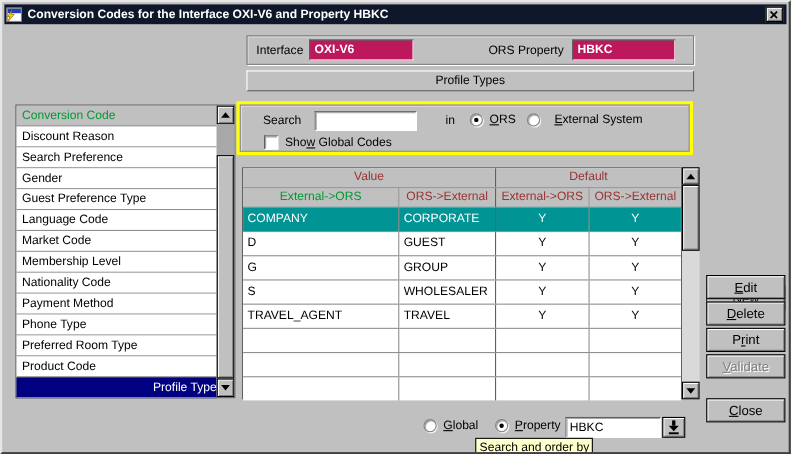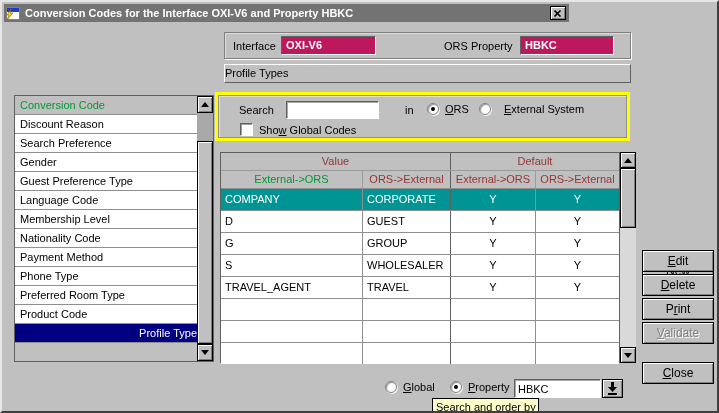--- a/index.html
+++ b/index.html
@@ -7,22 +7,22 @@
   body { font-family:"Liberation Sans", sans-serif; font-size:11px; color:#000; }
 
   .window {
     position:relative; width:719px; height:413px; background:#c0c0c0;
     border-top:2px solid #e6e6e6; border-left:2px solid #e6e6e6;
     border-right:2px solid #404040; border-bottom:2px solid #404040;
     overflow:hidden;
   }
 
   
-  .titlebar { position:absolute; left:2px; top:2px; width:565px; height:18px;
-    background:#737373; display:flex; align-items:center; }
+  .titlebar { position:absolute; left:2px; top:2px; width:711px; height:18px;
+    background:#0f172a; display:flex; align-items:center; }
   .app-icon { width:14px; height:13px; margin-left:2px; position:relative;
     background:#fff; border:1px solid #808080; }
   .app-icon .bar { position:absolute; left:0; top:0; width:100%; height:4px; background:#1b3fbf; }
   .app-icon .bolt { position:absolute; left:-3px; top:1px; }
   .title-text { color:#fff; font-weight:bold; margin-left:5px; white-space:nowrap; }
   .close-btn { position:absolute; right:3px; top:2px; width:16px; height:14px;
     background:#c0c0c0; border:1px solid #000;
     box-shadow:inset 1px 1px 0 #fff, inset -1px -1px 0 #808080;
     display:flex; align-items:center; justify-content:center; }
 
@@ -34,21 +34,21 @@
     display:flex; align-items:center; justify-content:center; font-size:12px; cursor:default; }
 
   
   .top-panel { position:absolute; left:222px; top:30px; width:407px; height:27px;
     border:1px solid #808080; box-shadow:1px 1px 0 #fff, inset 1px 1px 0 #dcdcdc; }
   .top-panel .lbl { position:absolute; top:7px; }
   .disp-field { position:absolute; top:3px; height:19px; background:#be185d;
     color:#fff; font-weight:bold; line-height:17px; padding-left:4px; }
 
   .profile-bar { position:absolute; left:222px; top:62px; width:407px; height:19px;
-    background:#c0c0c0; text-align:left; line-height:17px; }
+    background:#c0c0c0; text-align:center; line-height:17px; }
 
   
   .list-box { position:absolute; left:12px; top:93px; width:200px; height:267px;
     border:1px solid #606060; background:#c0c0c0; }
   .list-rows { position:absolute; left:0; top:0; width:182px; }
   .list-row { height:19px; line-height:18px; padding-left:5px; background:#fff;
     border-bottom:1px solid #8f8f8f; white-space:nowrap; overflow:hidden; }
   .list-row.header { background:#c0c0c0; color:#009933; }
   .list-row.selected { background:#000080; color:#fff;text-align:right; }
 
@@ -151,20 +151,21 @@
   <div class="profile-bar raisedbar">Profile Types</div>
 
   <div class="list-box">
     <div class="list-rows">
       <div class="list-row header">Conversion Code</div>
       <div class="list-row">Discount Reason</div>
       <div class="list-row">Search Preference</div>
       <div class="list-row">Gender</div>
       <div class="list-row">Guest Preference Type</div>
       <div class="list-row">Language Code</div>
+      <div class="list-row">Market Code</div>
       <div class="list-row">Membership Level</div>
       <div class="list-row">Nationality Code</div>
       <div class="list-row">Payment Method</div>
       <div class="list-row">Phone Type</div>
       <div class="list-row">Preferred Room Type</div>
       <div class="list-row">Product Code</div>
       <div class="list-row selected">Profile Type</div>
     </div>
     <div class="vscroll" style="left:182px;">
       <div class="scroll-btn" style="top:0;">

